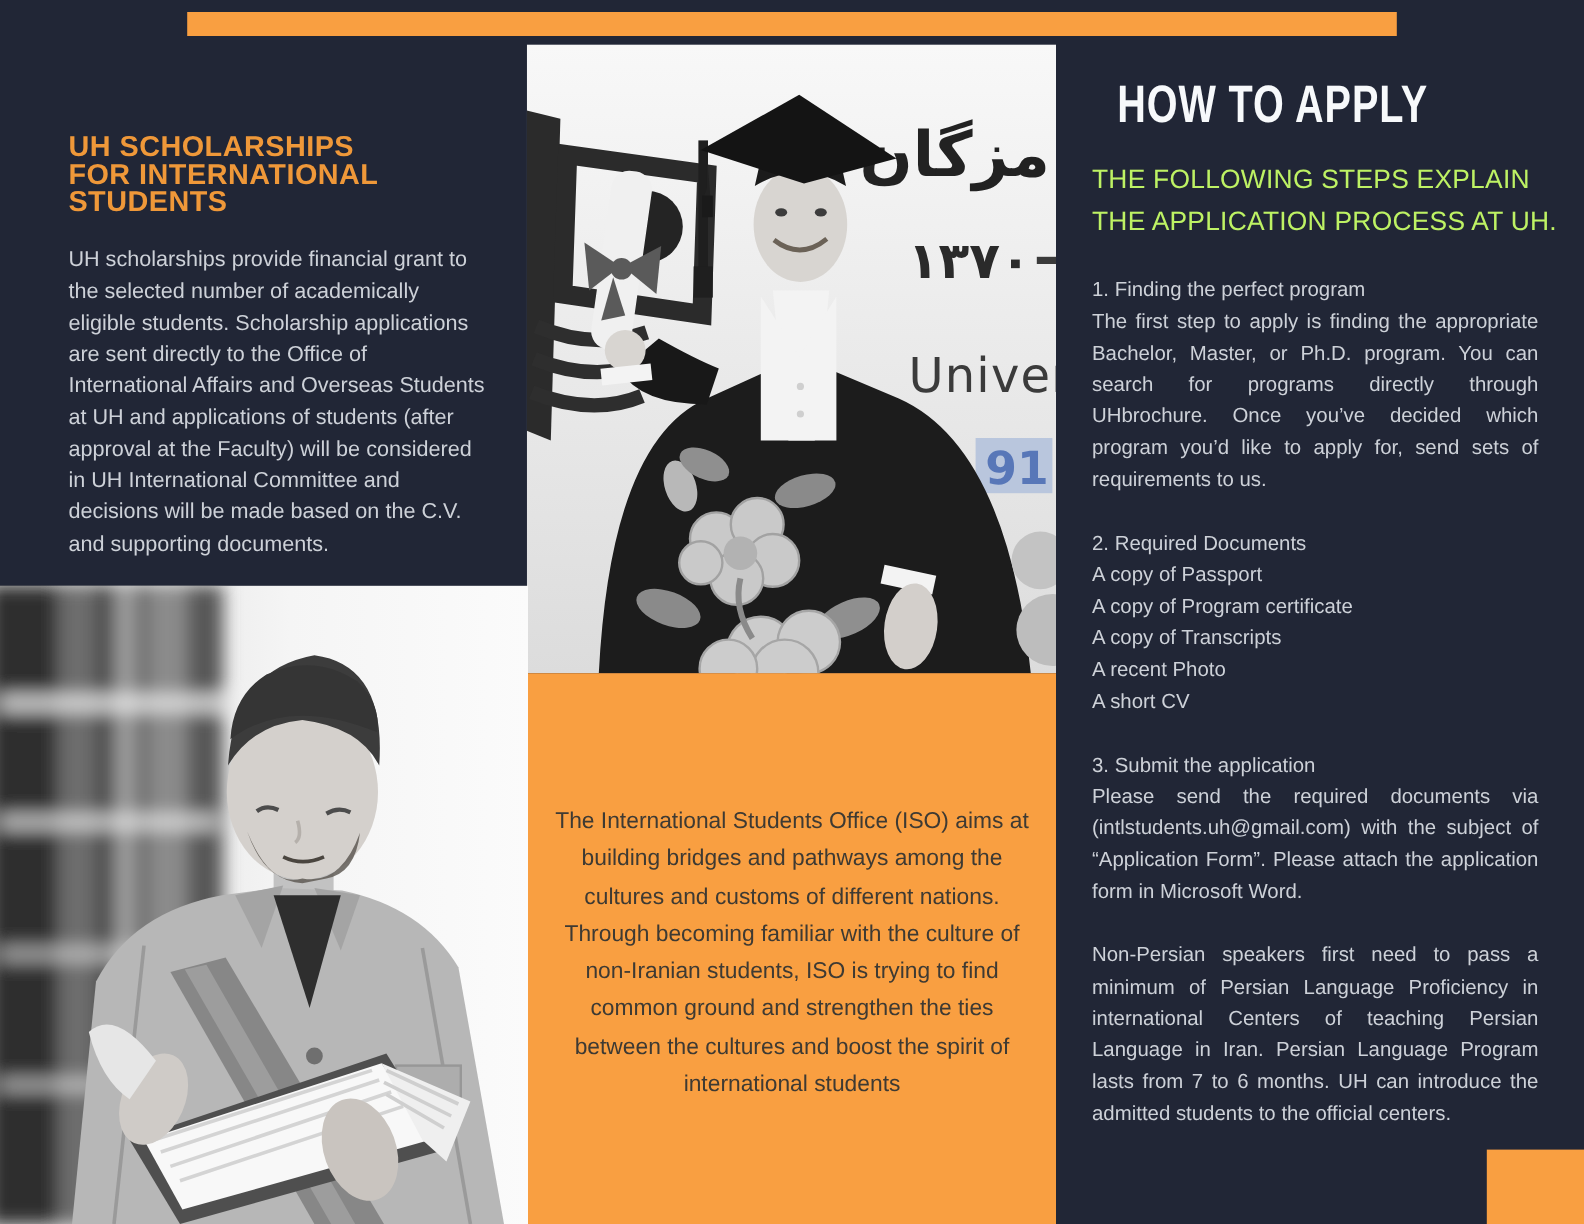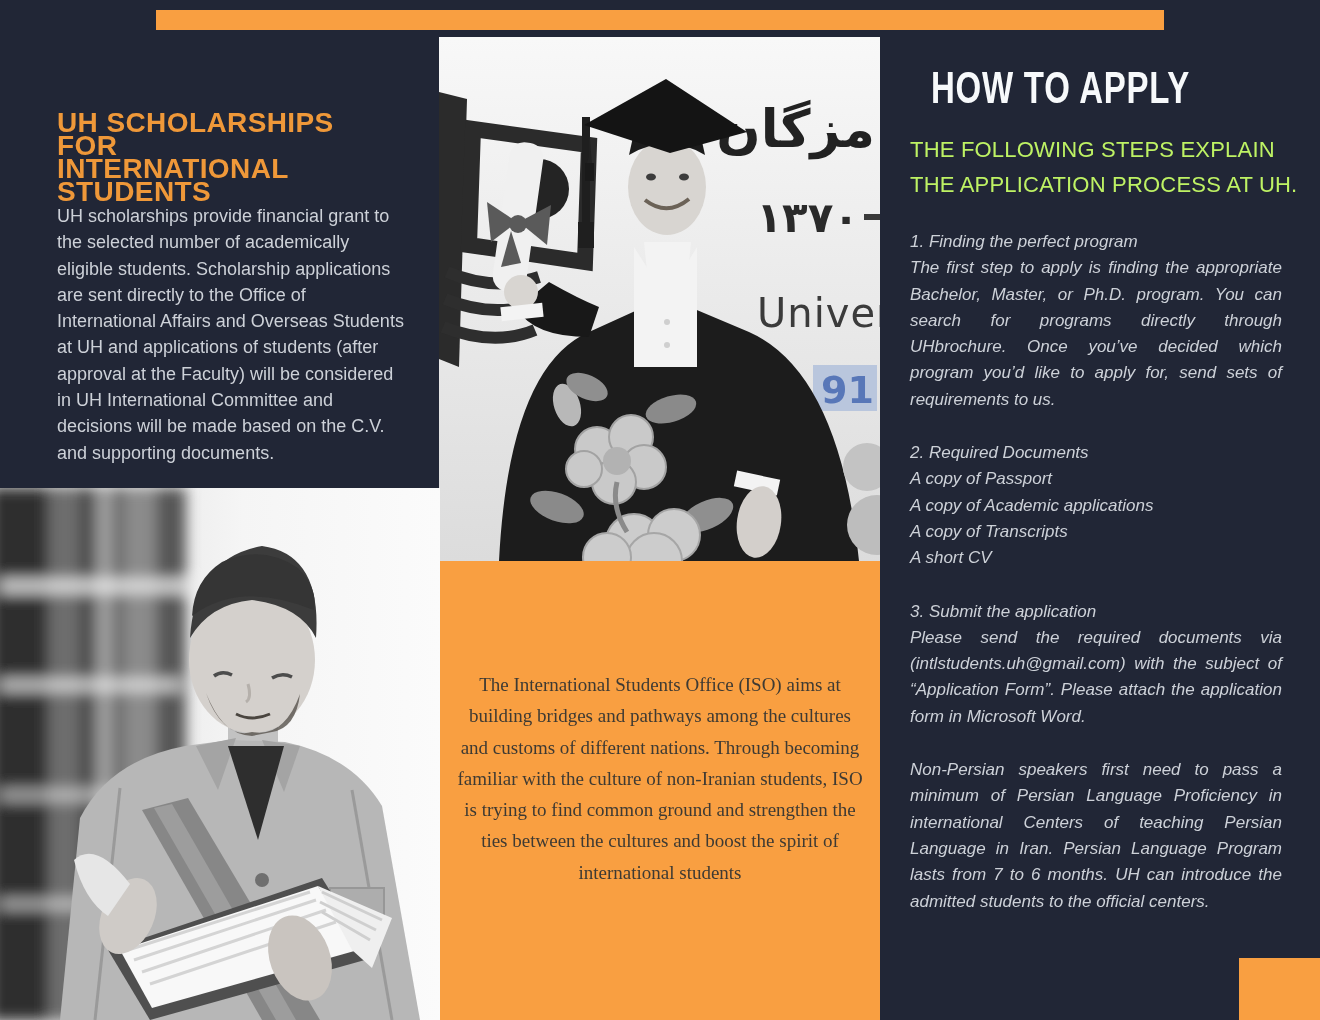--- a/index.html
+++ b/index.html
@@ -3,38 +3,38 @@
 <meta charset="utf-8">
 <style>
   html,body{margin:0;padding:0;background:#212636;}
   .page{position:relative;width:1320px;height:1020px;background:#212636;overflow:hidden;
         font-family:"Liberation Sans",sans-serif;}
   
   .top-bar{position:absolute;left:156px;top:10px;width:1008px;height:20px;background:#F99F41;}
   .corner-block{position:absolute;left:1239px;top:958px;width:81px;height:62px;background:#F99F41;}
   
   .left-heading{position:absolute;left:57px;top:111px;width:292px;margin:0;
-      font-size:28px;font-weight:bold;color:#EF9839;line-height:23px;letter-spacing:.4px;}
+      font-size:24px;font-weight:bold;color:#EF9839;line-height:23px;letter-spacing:.4px;}
   .left-paragraph{position:absolute;left:57px;top:203px;width:348px;margin:0;
       font-size:18px;line-height:26.3px;color:#CDD1D8;}
   
   figure{margin:0;padding:0;}
   .photo-mid{position:absolute;left:439px;top:37px;width:441px;height:524px;}
   .photo-left{position:absolute;left:0;top:488px;width:440px;height:532px;}
   
   .iso-block{position:absolute;left:440px;top:561px;width:440px;height:459px;background:#F99F41;}
   .iso-block p{margin:0;padding:108px 15px 0 15px;font-size:19px;line-height:31.3px;
-      text-align:center;color:#3E3A33;font-family:Liberation Serif, serif;}
+      text-align:center;color:#3E3A33;}
   
   .right-title{position:absolute;left:931px;top:63px;margin:0;font-size:44px;font-weight:bold;
       color:#F7F9FB;white-space:nowrap;transform:scaleX(0.75);transform-origin:left top;letter-spacing:1px;}
   .right-subtitle{position:absolute;left:910px;top:132px;width:392px;margin:0;
       font-size:22px;font-weight:normal;line-height:35px;color:#bef264;letter-spacing:.2px;}
   .right-steps{position:absolute;left:910px;top:229px;width:372px;
-      font-size:17px;line-height:26.3px;color:#CDD1D8;font-style:italic;}
+      font-size:17px;line-height:26.3px;color:#CDD1D8;}
   .step{margin:0 0 27px 0;}
   .step p{margin:0;}
   .step .justify{text-align:justify;}
 </style>
 </head>
 <body>
 
 <div class="page">
 
   <div class="top-bar"></div>
@@ -205,22 +205,23 @@
     <h3 class="right-subtitle">THE FOLLOWING STEPS EXPLAIN THE APPLICATION PROCESS AT UH.</h3>
 
     <div class="right-steps">
       <div class="step">
         <p>1. Finding the perfect program</p>
         <p class="justify">The first step to apply is finding the appropriate Bachelor, Master, or Ph.D. program. You can search for programs directly through UHbrochure. Once you’ve decided which program you’d like to apply for, send sets of requirements to us.</p>
       </div>
       <div class="step">
         <p>2. Required Documents</p>
         <p>A copy of Passport</p>
-        <p>A copy of Academic applications</p>
+        <p>A copy of Program certificate</p>
         <p>A copy of Transcripts</p>
+        <p>A recent Photo</p>
         <p>A short CV</p>
       </div>
       <div class="step">
         <p>3. Submit the application</p>
         <p class="justify">Please send the required documents via (intlstudents.uh@gmail.com) with the subject of “Application Form”. Please attach the application form in Microsoft Word.</p>
       </div>
       <div class="step">
         <p class="justify">Non-Persian speakers first need to pass a minimum of Persian Language Proficiency in international Centers of teaching Persian Language in Iran. Persian Language Program lasts from 7 to 6 months. UH can introduce the admitted students to the official centers.</p>
       </div>
     </div>

